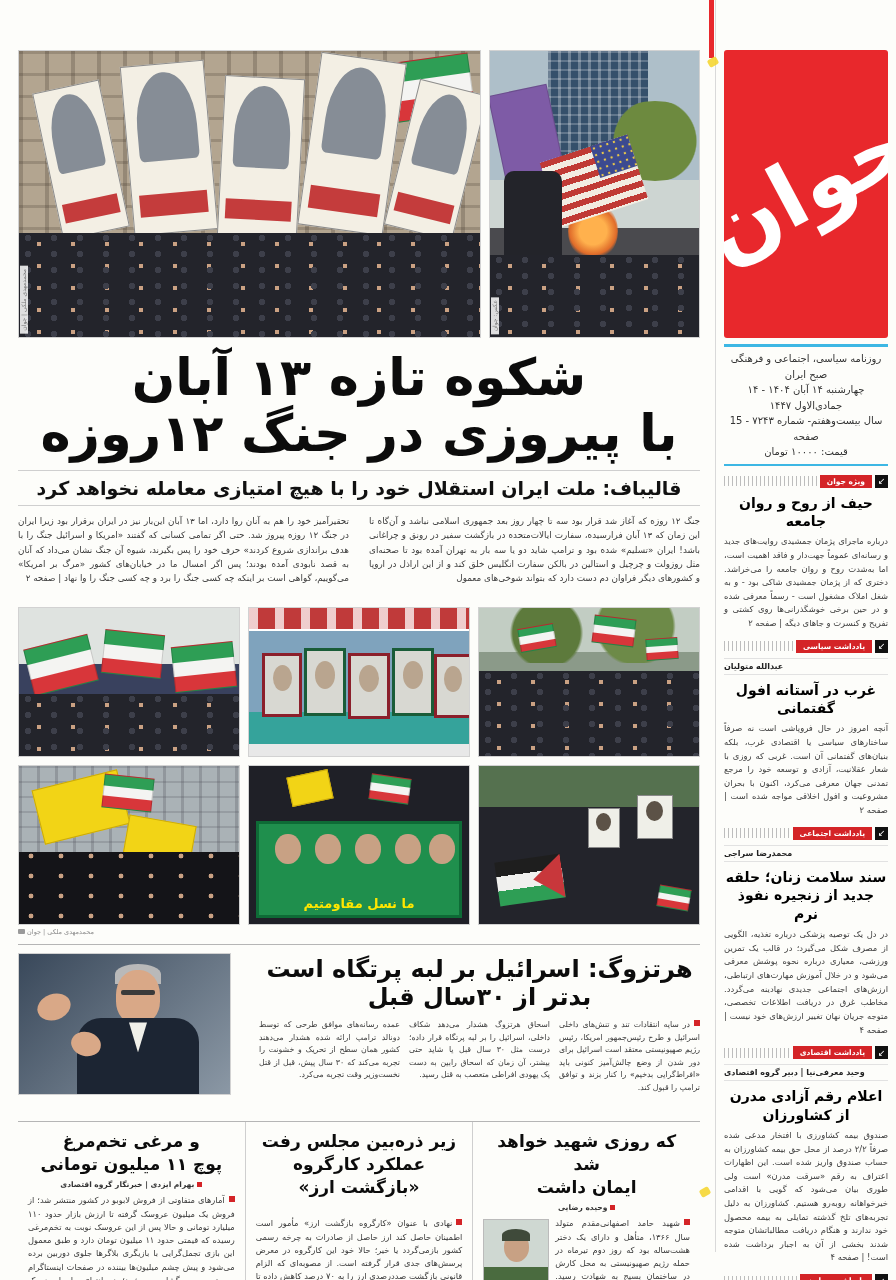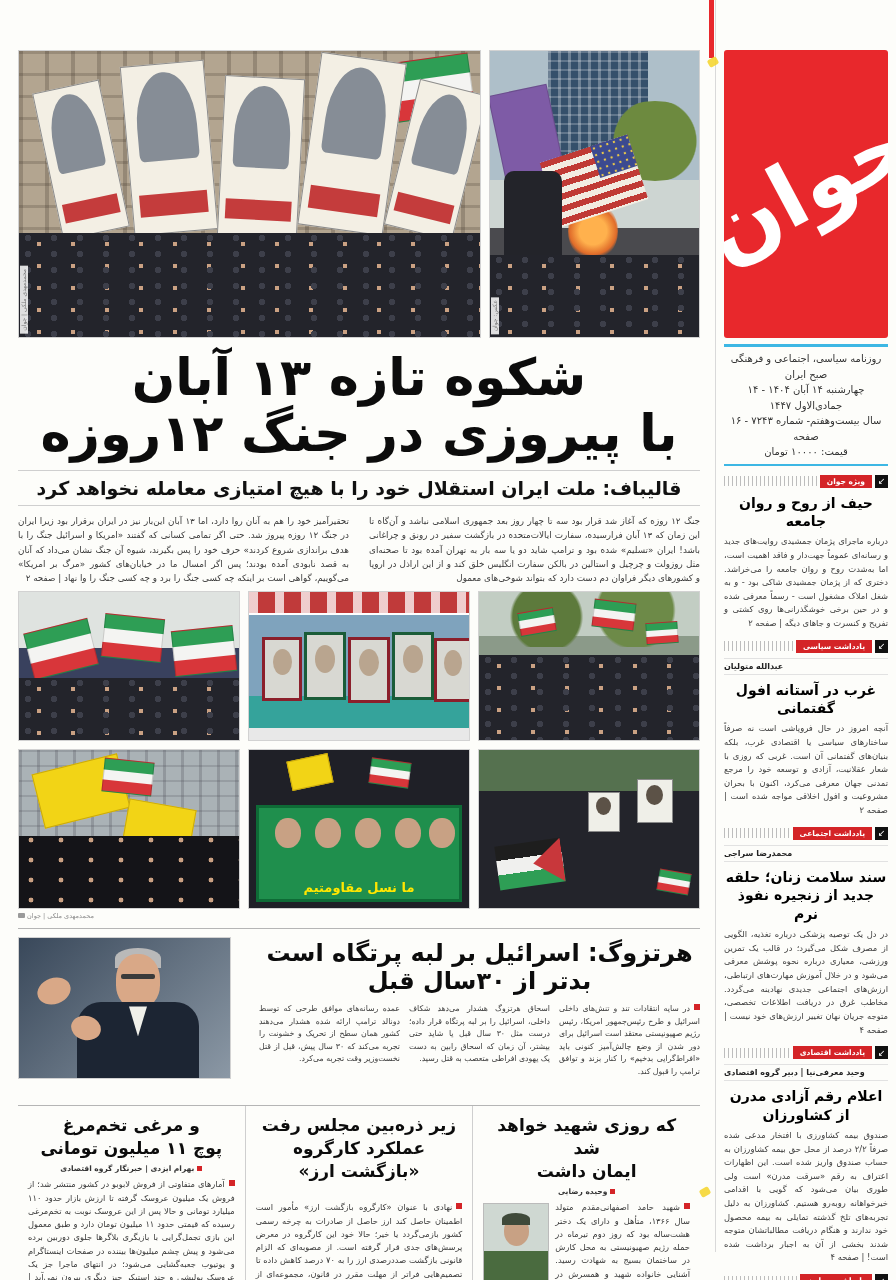--- a/index.html
+++ b/index.html
@@ -65,21 +65,21 @@
   .flagPS::after{content:"";position:absolute;top:0;right:0;width:45%;height:100%;
      background:#c8373b;clip-path:polygon(100% 0,0 50%,100% 100%);}
   
   #headline{margin-top:12px;text-align:center;font-weight:bold;color:#0c0c0c;}
   #headline .hl{font-size:51px;line-height:1.1;letter-spacing:-1px;}
   #subheadline{margin-top:8px;border-top:1px solid #cfcfcf;border-bottom:1px solid #cfcfcf;
      padding:6px 0;text-align:center;font-size:19px;font-weight:bold;color:#111;}
   #intro{display:flex;gap:20px;margin-top:8px;}
   #intro > div{flex:1;font-size:8.8px;line-height:1.62;text-align:justify;color:#3a3a3a;}
   
-  #photo-grid{margin-top:6px;display:grid;grid-template-columns:repeat(3,1fr);grid-template-rows:150px 160px;gap:8px;}
+  #photo-grid{margin-top:22px;display:grid;grid-template-columns:repeat(3,1fr);grid-template-rows:150px 160px;gap:8px;}
   .gph{position:relative;overflow:hidden;border:1px solid #d2d2d2;box-sizing:border-box;}
   #g-street{background:linear-gradient(180deg,#c2cdc3 0 30%,#8b9a89 30% 45%,#51555e 45%);}
   #g-street::before{content:"";position:absolute;top:-12px;left:8%;width:90%;height:45%;
      background:radial-gradient(circle at 25% 55%,#5d7a3c 0 22%,transparent 24%),radial-gradient(circle at 70% 45%,#6d8a48 0 26%,transparent 28%);}
   #g-posters{background:linear-gradient(180deg,#7fa3bd 0 70%,#35a39b 70% 92%,#e8e8e8 92%);}
   .red-banner{position:absolute;top:0;left:0;right:0;height:21px;background:#c03a3a;
      background-image:repeating-linear-gradient(90deg,rgba(255,255,255,.75) 0 9px,transparent 9px 26px);border-bottom:2px solid #fff;}
   .mposter{position:absolute;background:#d8d8d2;border:3px solid #8b1f2b;}
   .mposter::before{content:"";position:absolute;top:15%;left:22%;width:56%;height:45%;background:#b9a58f;border-radius:50%;}
   .mposter.green{border-color:#1a5c38;}
@@ -126,21 +126,21 @@
 <div class="yellow-mark" style="top:58px;right:178px;"></div>
 <div class="yellow-mark" style="top:1188px;right:186px;"></div>
 
 <div id="sidebar">
   <div id="masthead-box">
     <div id="masthead-logo">جوان</div>
   </div>
   <div id="masthead-info">
     <div>روزنامه سیاسی، اجتماعی و فرهنگی صبح ایران</div>
     <div>چهارشنبه ۱۴ آبان ۱۴۰۴ - ۱۴ جمادی‌الاول ۱۴۴۷</div>
-    <div>سال بیست‌وهفتم- شماره ۷۲۴۳ - ۱۶ صفحه</div>
+    <div>سال بیست‌وهفتم- شماره ۷۲۴۳ - 15 صفحه</div>
     <div>قیمت: ۱۰۰۰۰ تومان</div>
   </div>
 
   <div class="sb-section">
     <div class="sb-label-row">
       <span class="sb-arrow">↙</span>
       <span class="sb-label">ویژه جوان</span>
       <span class="sb-stripes"></span>
     </div>
     <div class="sb-title">حیف از روح و روان جامعه</div>

